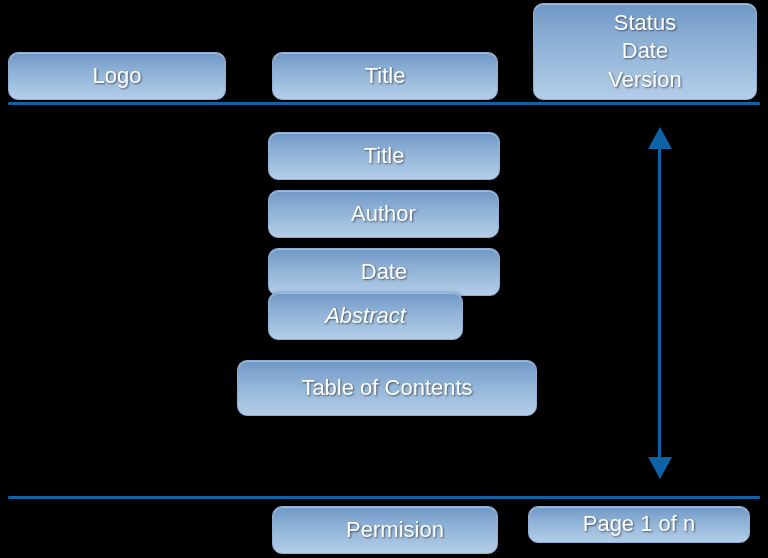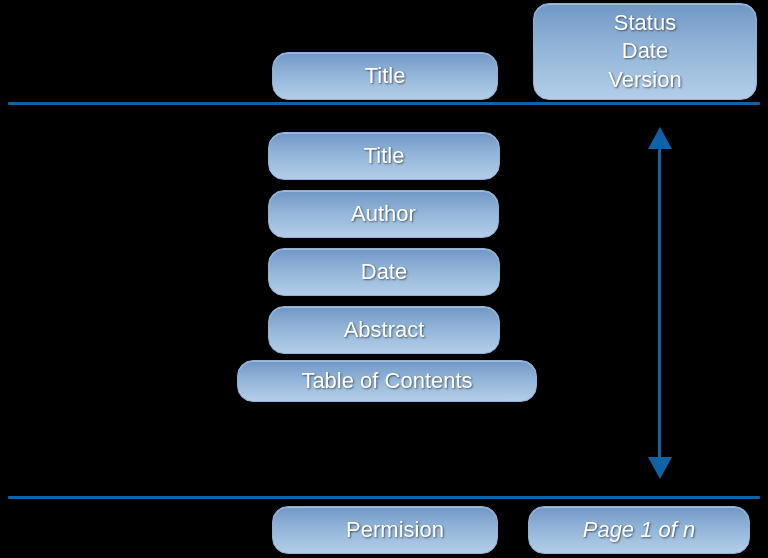--- a/index.html
+++ b/index.html
@@ -13,21 +13,21 @@
     height: 558px;
     background: #000000;
     overflow: hidden;
     font-family: "Liberation Sans", sans-serif;
   }
 
   
   .chip {
     position: absolute;
     box-sizing: border-box;
-    border-radius: 16px;
+    border-radius: 10px;
     border: 1px solid #8fb0d4;
     background: linear-gradient(to bottom,
                 #6f97c6 0%,
                 #7ea3cd 18%,
                 #8fb2d6 42%,
                 #a2c1e0 72%,
                 #b3cde9 100%);
     box-shadow: 0 2px 4px rgba(0,0,0,0.85),
                 inset 0 1px 0 rgba(255,255,255,0.35);
     display: flex;
@@ -68,45 +68,46 @@
     border-right: 12px solid transparent;
   }
   .arrow-head.up   { border-bottom: 22px solid #0d63a5; }
   .arrow-head.down { border-top: 22px solid #0d63a5; }
 </style>
 </head>
 <body>
 
 <div id="canvas">
 
+  <div class="chip" style="left:8px; top:52px; width:218px; height:48px;">Logo</div>
 
   <div class="chip" style="left:272px; top:52px; width:226px; height:48px;">Title</div>
 
   <div class="chip tall" style="left:533px; top:3px; width:224px; height:97px;">Status
 Date
 Version</div>
 
   <div class="rule" style="top:102px;"></div>
 
   <div class="chip" style="left:268px; top:132px; width:232px; height:48px;">Title</div>
 
   <div class="chip" style="left:268px; top:190px; width:231px; height:48px;">Author</div>
 
   <div class="chip" style="left:268px; top:248px; width:232px; height:48px;">Date</div>
 
-  <div class="chip" style="left:268px; top:306px; width:232px; height:48px;">Abstract</div>
+  <div class="chip" style="left:268px; top:292px; width:195px; height:48px;font-style:italic;">Abstract</div>
 
-  <div class="chip" style="left:237px; top:360px; width:300px; height:42px;">Table of Contents</div>
+  <div class="chip" style="left:237px; top:360px; width:300px; height:56px;">Table of Contents</div>
 
   <div>
     <div class="arrow-head up" style="left:648px; top:127px;"></div>
     <div class="arrow-shaft" style="left:658px; top:147px; height:312px;"></div>
     <div class="arrow-head down" style="left:648px; top:457px;"></div>
   </div>
 
   <div class="rule" style="top:496px;"></div>
 
 
   <div class="chip" style="left:272px; top:506px; width:226px; height:48px;padding-left:20px;">Permision</div>
 
-  <div class="chip" style="left:528px; top:506px; width:222px; height:48px;font-style:italic;">Page 1 of n</div>
+  <div class="chip" style="left:528px; top:506px; width:222px; height:37px;">Page 1 of n</div>
 
 </div>
 
 </body></html>

